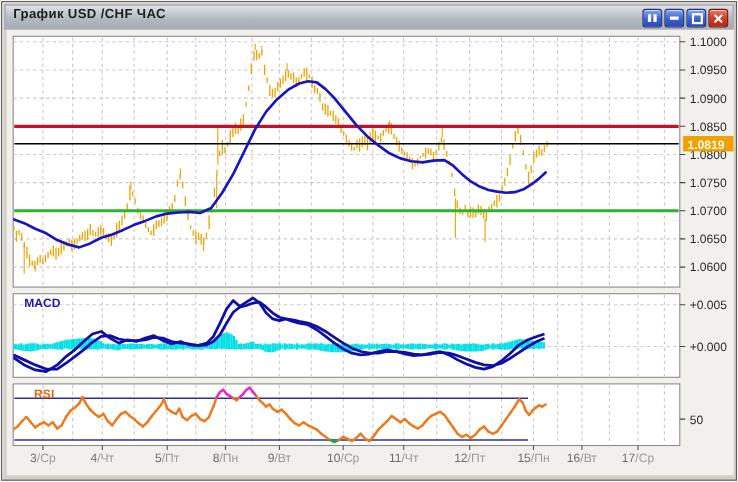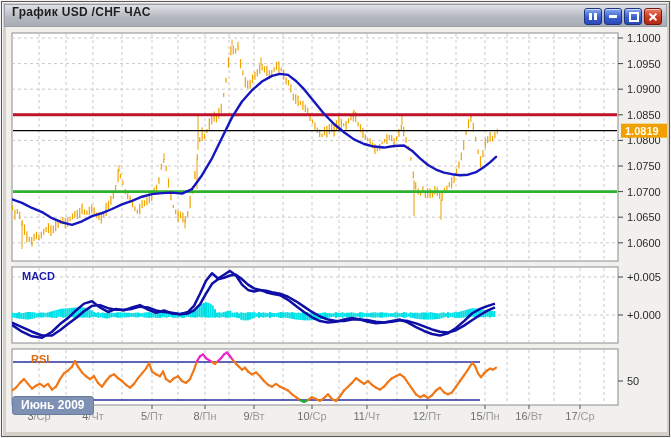--- a/index.html
+++ b/index.html
@@ -761,15 +761,14 @@
           <line x1="472" y1="346.4" x2="475" y2="350.2" stroke="#f07818" stroke-width="2.2" stroke-linecap="round"></line>
           <line x1="475" y1="350.2" x2="478" y2="346.4" stroke="#f07818" stroke-width="2.2" stroke-linecap="round"></line>
           <line x1="478" y1="346.4" x2="481" y2="343.55" stroke="#f07818" stroke-width="2.2" stroke-linecap="round"></line>
           <line x1="481" y1="343.55" x2="484" y2="341.65" stroke="#f07818" stroke-width="2.2" stroke-linecap="round"></line>
           <line x1="484" y1="341.65" x2="487" y2="342.6" stroke="#f07818" stroke-width="2.2" stroke-linecap="round"></line>
           <line x1="487" y1="342.6" x2="490" y2="340.7" stroke="#f07818" stroke-width="2.2" stroke-linecap="round"></line>
         </g>
       </svg>
     <div class="ptitle" id="t-macd">MACD</div>
     <div class="ptitle" id="t-rsi">RSI</div>
-    <div id="monthbadge">Июнь 2009</div>
   </div>
 </div>
 
 </body></html>

